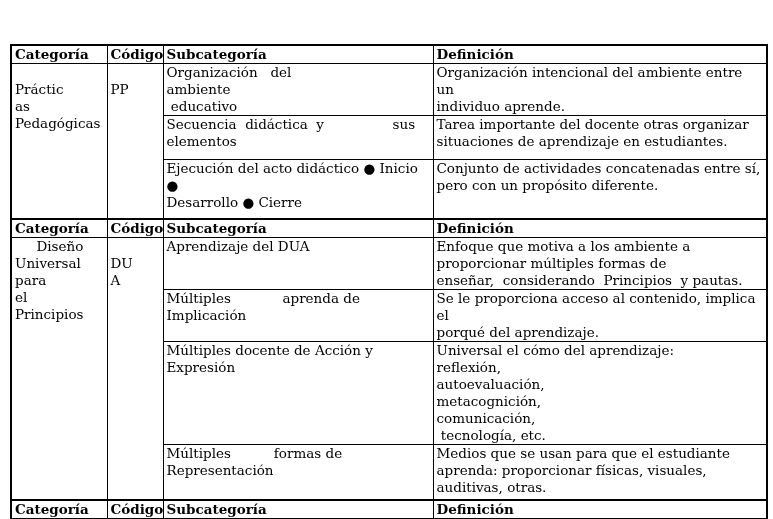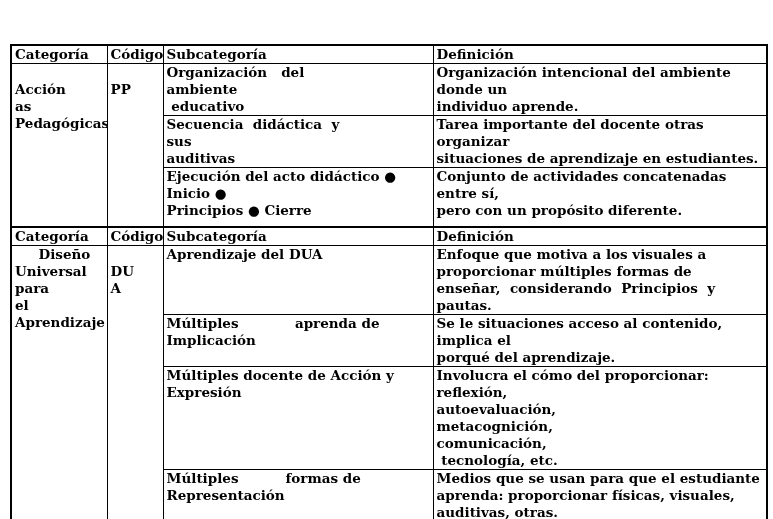--- a/index.html
+++ b/index.html
@@ -33,21 +33,21 @@
   table.cat-table col.c-subcat    { width: 270px; }
   table.cat-table col.c-def       { width: 334px; }
 
   table.cat-table th,
   table.cat-table td {
     border: 1px solid #000000;
     padding: 0 3px;
     vertical-align: top;
     overflow: hidden;
     white-space: pre-wrap;
-    font-weight: bold;
+    font-weight: normal;
     text-align: left;
   }
   table.cat-table { border: 2px solid #000000; }
   tr.section-header th {
     font-weight: bold;
     border-top-width: 2px;
   }
   tr.section-header { height: 18px; }
 </style>
 </head>
@@ -63,69 +63,69 @@
     </colgroup>
 
     <tbody>
         <tr class="section-header">
       <th>Categoría</th>
       <th>Código</th>
       <th>Subcategoría</th>
       <th>Definición</th>
     </tr>
     <tr style="height:34px">
-      <td rowspan="3">          Acción
+      <td rowspan="3">          Práctic
 as
 Pedagógicas</td>
       <td rowspan="3">
 PP</td>
       <td>Organización   del                    ambiente
  educativo</td>
-      <td>Organización intencional del ambiente donde un
+      <td>Organización intencional del ambiente entre un
 individuo aprende.</td>
     </tr>
     <tr style="height:44px">
       <td>Secuencia  didáctica  y                sus
-auditivas</td>
+elementos</td>
       <td>Tarea importante del docente otras organizar
 situaciones de aprendizaje en estudiantes.</td>
     </tr>
     <tr style="height:59px">
       <td>Ejecución del acto didáctico ● Inicio ●
-Principios ● Cierre</td>
+Desarrollo ● Cierre</td>
       <td>Conjunto de actividades concatenadas entre sí,
 pero con un propósito diferente.</td>
     </tr>
 
     <tr class="section-header">
       <th>Categoría</th>
       <th>Código</th>
       <th>Subcategoría</th>
       <th>Definición</th>
     </tr>
     <tr style="height:48px">
       <td rowspan="4">     Diseño
 Universal
 para            el
-Aprendizaje</td>
+Principios</td>
       <td rowspan="4">       DU
 A</td>
       <td>Aprendizaje del DUA</td>
-      <td>Enfoque que motiva a los visuales a
+      <td>Enfoque que motiva a los ambiente a
 proporcionar múltiples formas de
 enseñar,  considerando  Principios  y pautas.</td>
     </tr>
     <tr style="height:36px">
       <td>Múltiples            aprenda de Implicación</td>
-      <td>Se le situaciones acceso al contenido, implica el
+      <td>Se le proporciona acceso al contenido, implica el
 porqué del aprendizaje.</td>
     </tr>
     <tr style="height:71px">
       <td>Múltiples docente de Acción y Expresión</td>
-      <td>Involucra el cómo del proporcionar:
+      <td>Universal el cómo del aprendizaje:
 reflexión,                                      autoevaluación,
 metacognición,                                comunicación,
  tecnología, etc.</td>
     </tr>
     <tr style="height:56px">
       <td>Múltiples          formas de
 Representación</td>
       <td>Medios que se usan para que el estudiante
 aprenda: proporcionar físicas, visuales,
 auditivas, otras.</td>

